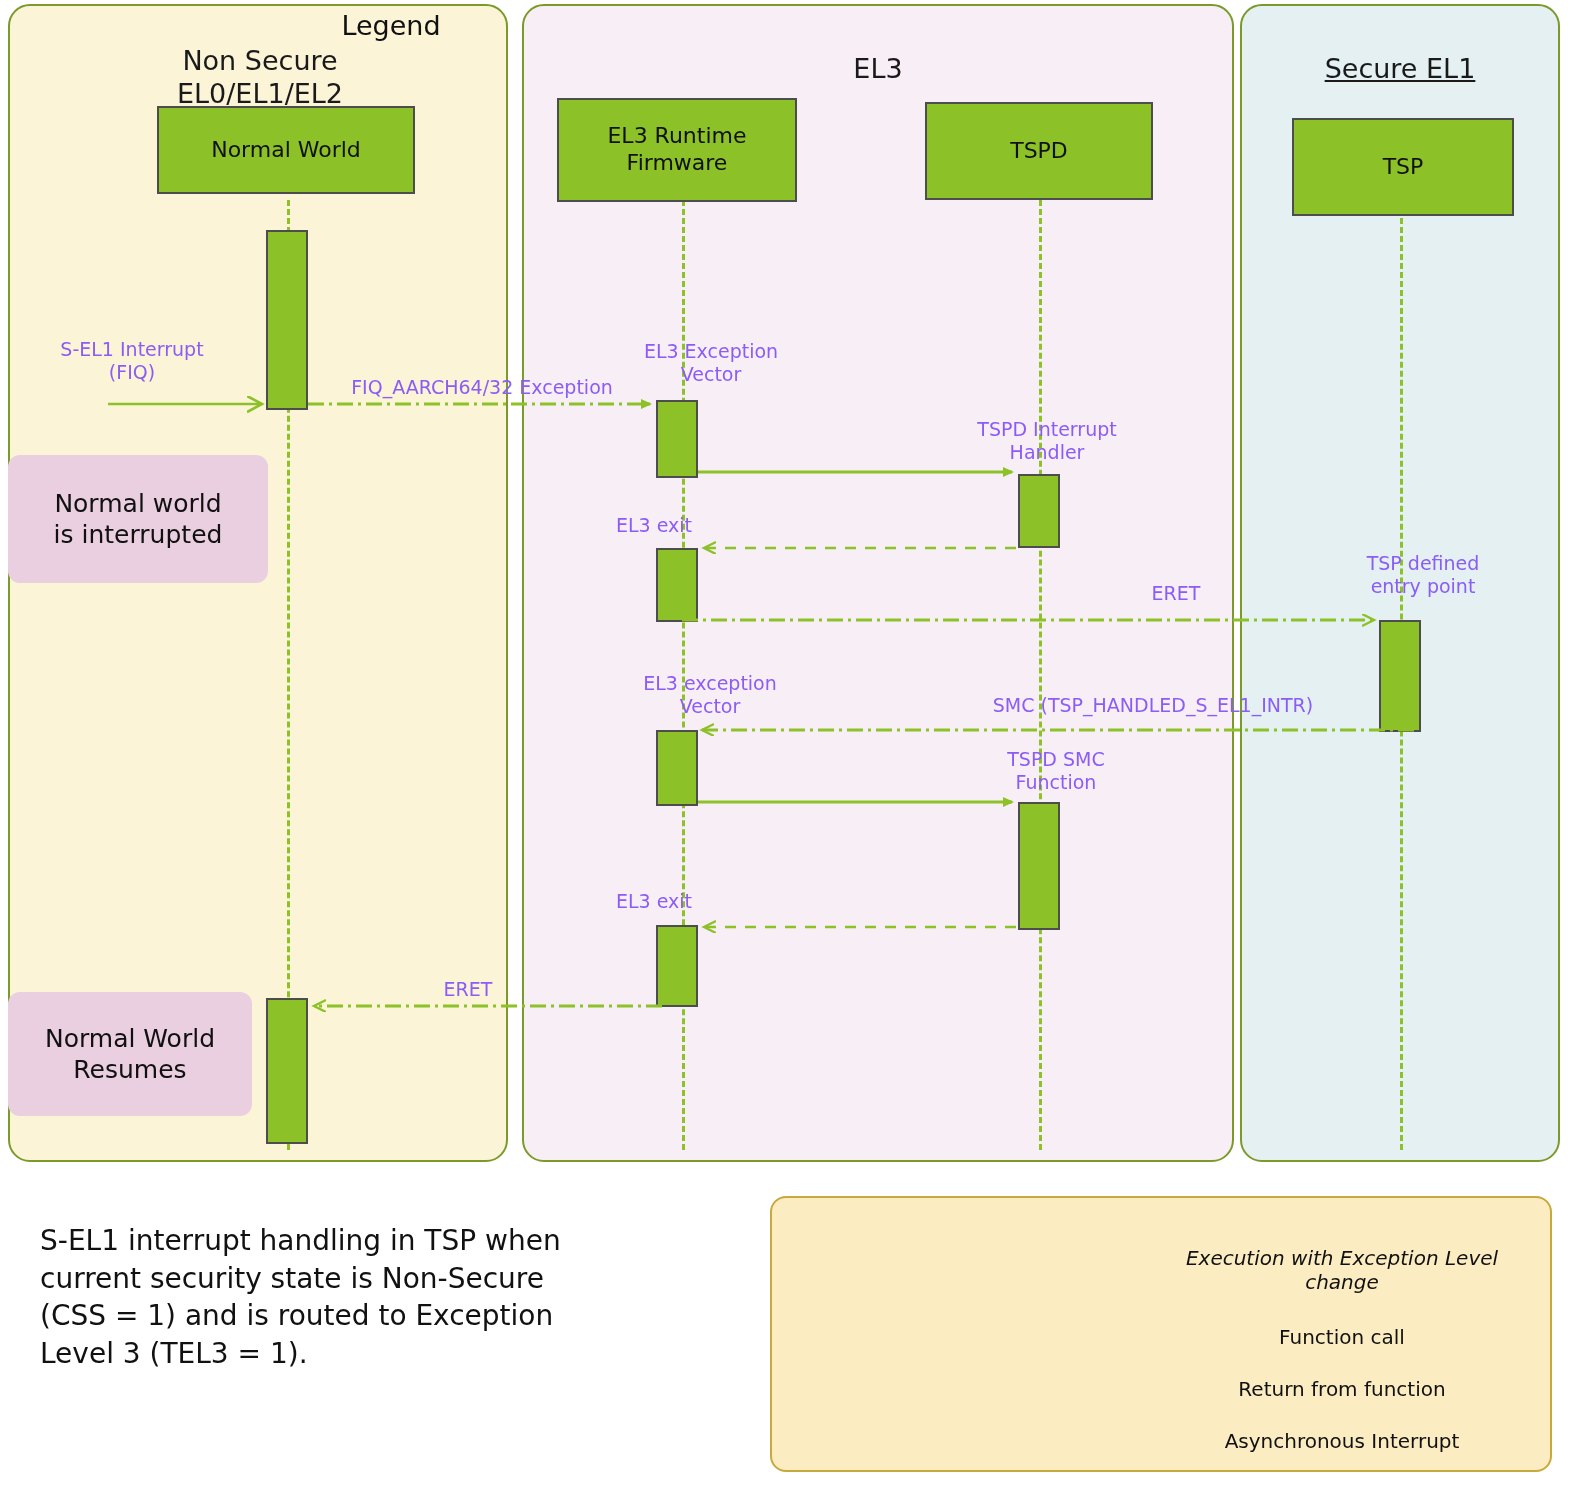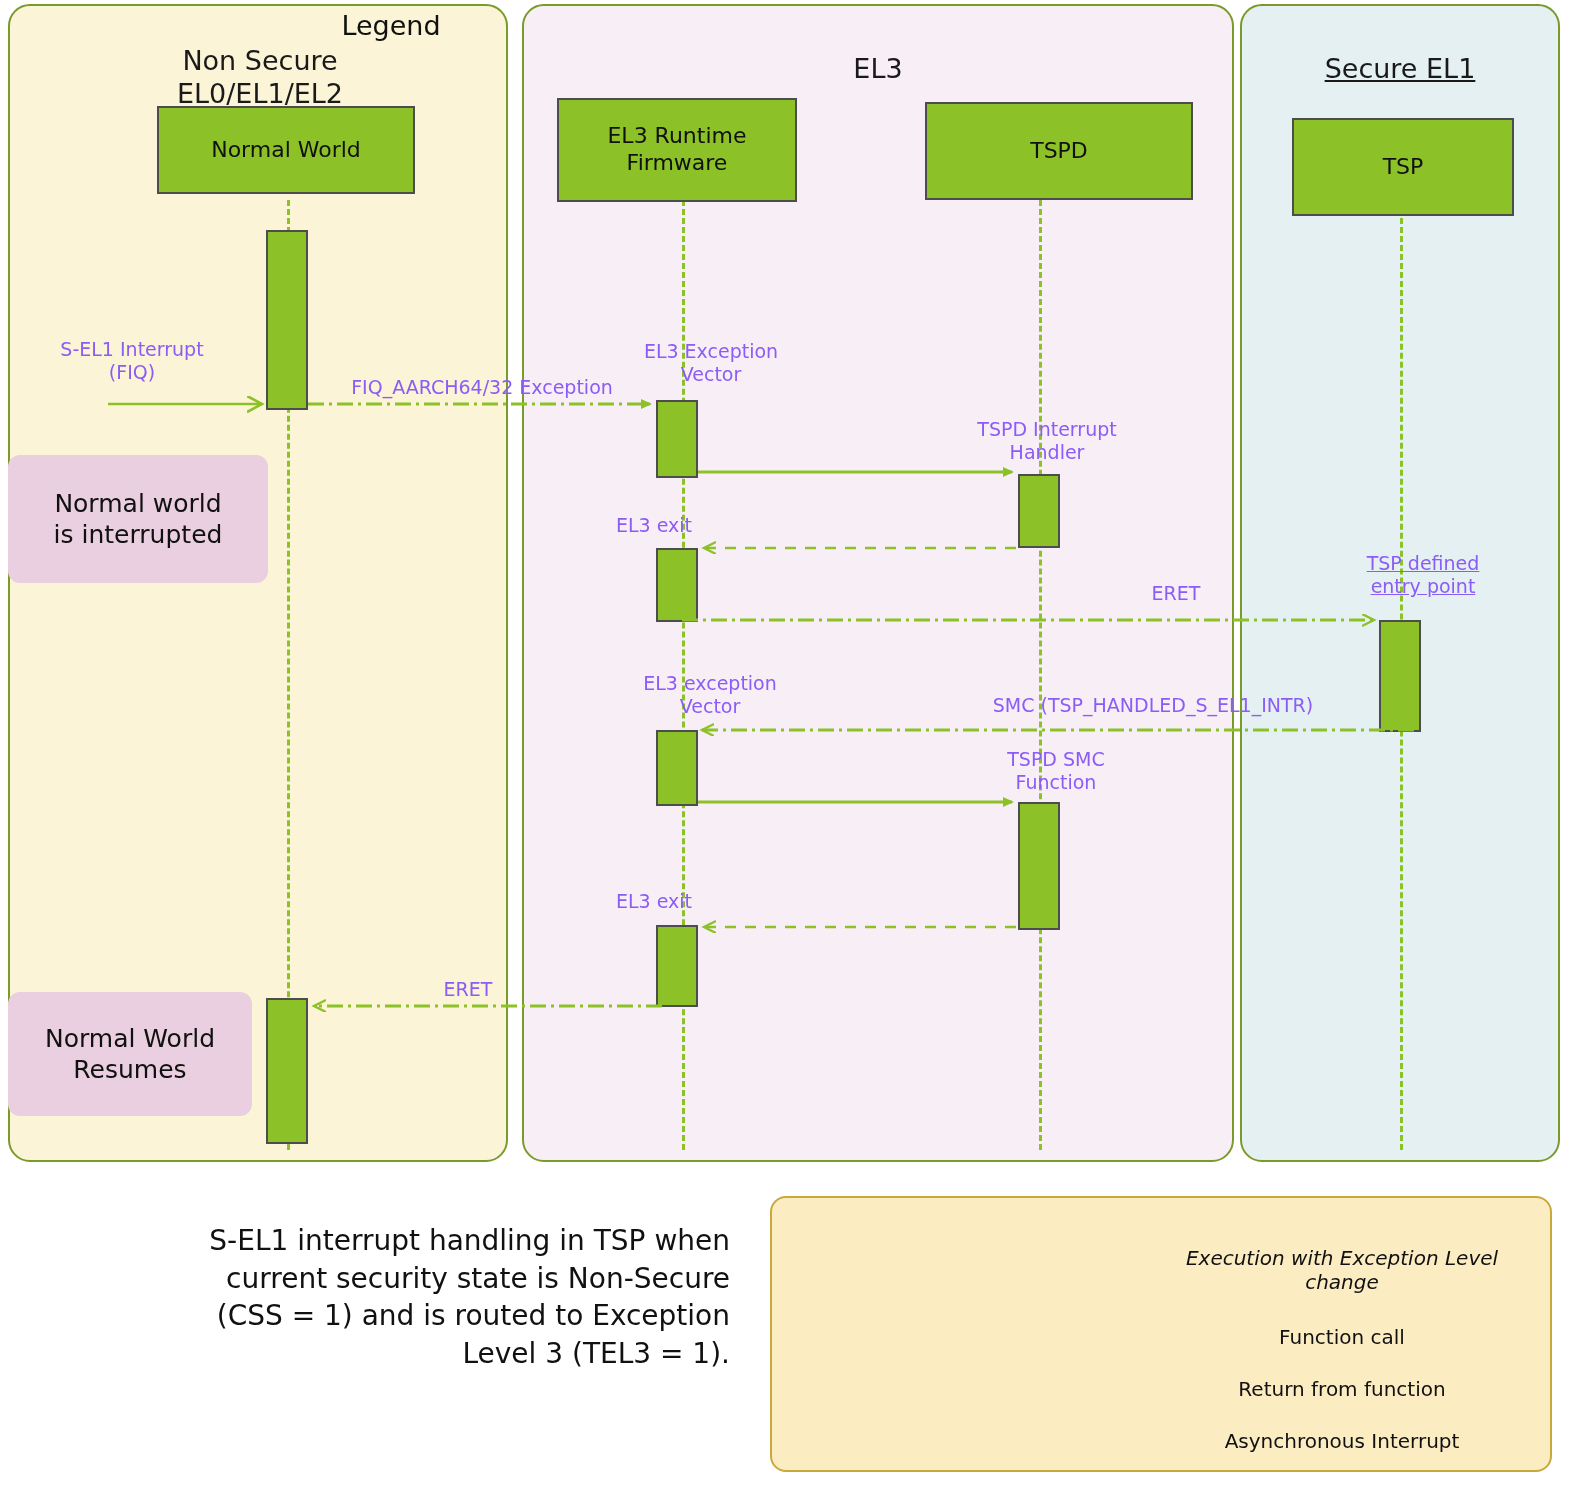--- a/index.html
+++ b/index.html
@@ -99,21 +99,21 @@
     white-space: pre-line;
   }
   .alabel.mono { font-family: "DejaVu Sans Mono", monospace; font-size: 18px; }
 
   
   .caption {
     position: absolute;
     left: 40px;
     top: 1222px;
     width: 690px;
-    text-align: right;
+    text-align: left;
     font-size: 28px;
     color: #111;
     line-height: 1.34;
     white-space: pre-line;
   }
 
   
   .legend-box {
     position: absolute;
     left: 770px;
@@ -159,21 +159,21 @@
   <div class="lane-title" style="left:1270px; top:28px; width:260px;text-decoration:underline;">Secure EL1</div>
 
   <div class="lifeline" style="left:287px; top:200px; height:950px;"></div>
   <div class="lifeline" style="left:682px; top:200px; height:950px;"></div>
   <div class="lifeline" style="left:1039px; top:200px; height:950px;"></div>
   <div class="lifeline" style="left:1400px; top:200px; height:950px;"></div>
 
   <div class="actor" style="left:157px; top:106px; width:258px; height:88px;">Normal World</div>
   <div class="actor" style="left:557px; top:98px; width:240px; height:104px;">EL3 Runtime
 Firmware</div>
-  <div class="actor" style="left:925px; top:102px; width:268px; height:98px;">TSPD</div>
+  <div class="actor" style="left:925px; top:102px; width:228px; height:98px;">TSPD</div>
   <div class="actor" style="left:1292px; top:102px; width:222px; height:98px;margin-top:16px;">TSP</div>
 
   <div class="activation" style="left:266px; top:230px; width:42px; height:180px;"></div>
   <div class="activation" style="left:266px; top:998px; width:42px; height:146px;"></div>
 
   <div class="activation" style="left:656px; top:400px; width:42px; height:78px;"></div>
   <div class="activation" style="left:656px; top:548px; width:42px; height:74px;"></div>
   <div class="activation" style="left:656px; top:730px; width:42px; height:76px;"></div>
   <div class="activation" style="left:656px; top:925px; width:42px; height:82px;"></div>
 
@@ -253,21 +253,21 @@
   <div class="alabel" style="left:620px; top:340px; width:182px;">EL3 Exception
 Vector</div>
 
   <div class="alabel" style="left:952px; top:418px; width:190px;">TSPD Interrupt
 Handler</div>
 
   <div class="alabel" style="left:616px; top:514px; width:120px; text-align:left;">EL3 exit</div>
 
   <div class="alabel" style="left:1116px; top:582px; width:120px;">ERET</div>
 
-  <div class="alabel" style="left:1330px; top:552px; width:186px;text-decoration:underline;">TSP defined
+  <div class="alabel" style="left:1330px; top:552px; width:186px;">TSP defined
 entry point</div>
 
   <div class="alabel mono" style="left:930px; top:694px; width:446px; white-space:nowrap; font-family:'DejaVu Sans', sans-serif; font-size:19px;">SMC (TSP_HANDLED_S_EL1_INTR)</div>
 
   <div class="alabel" style="left:612px; top:672px; width:196px;">EL3 exception
 Vector</div>
 
   <div class="alabel" style="left:968px; top:748px; width:176px;">TSPD SMC
 Function</div>
 

